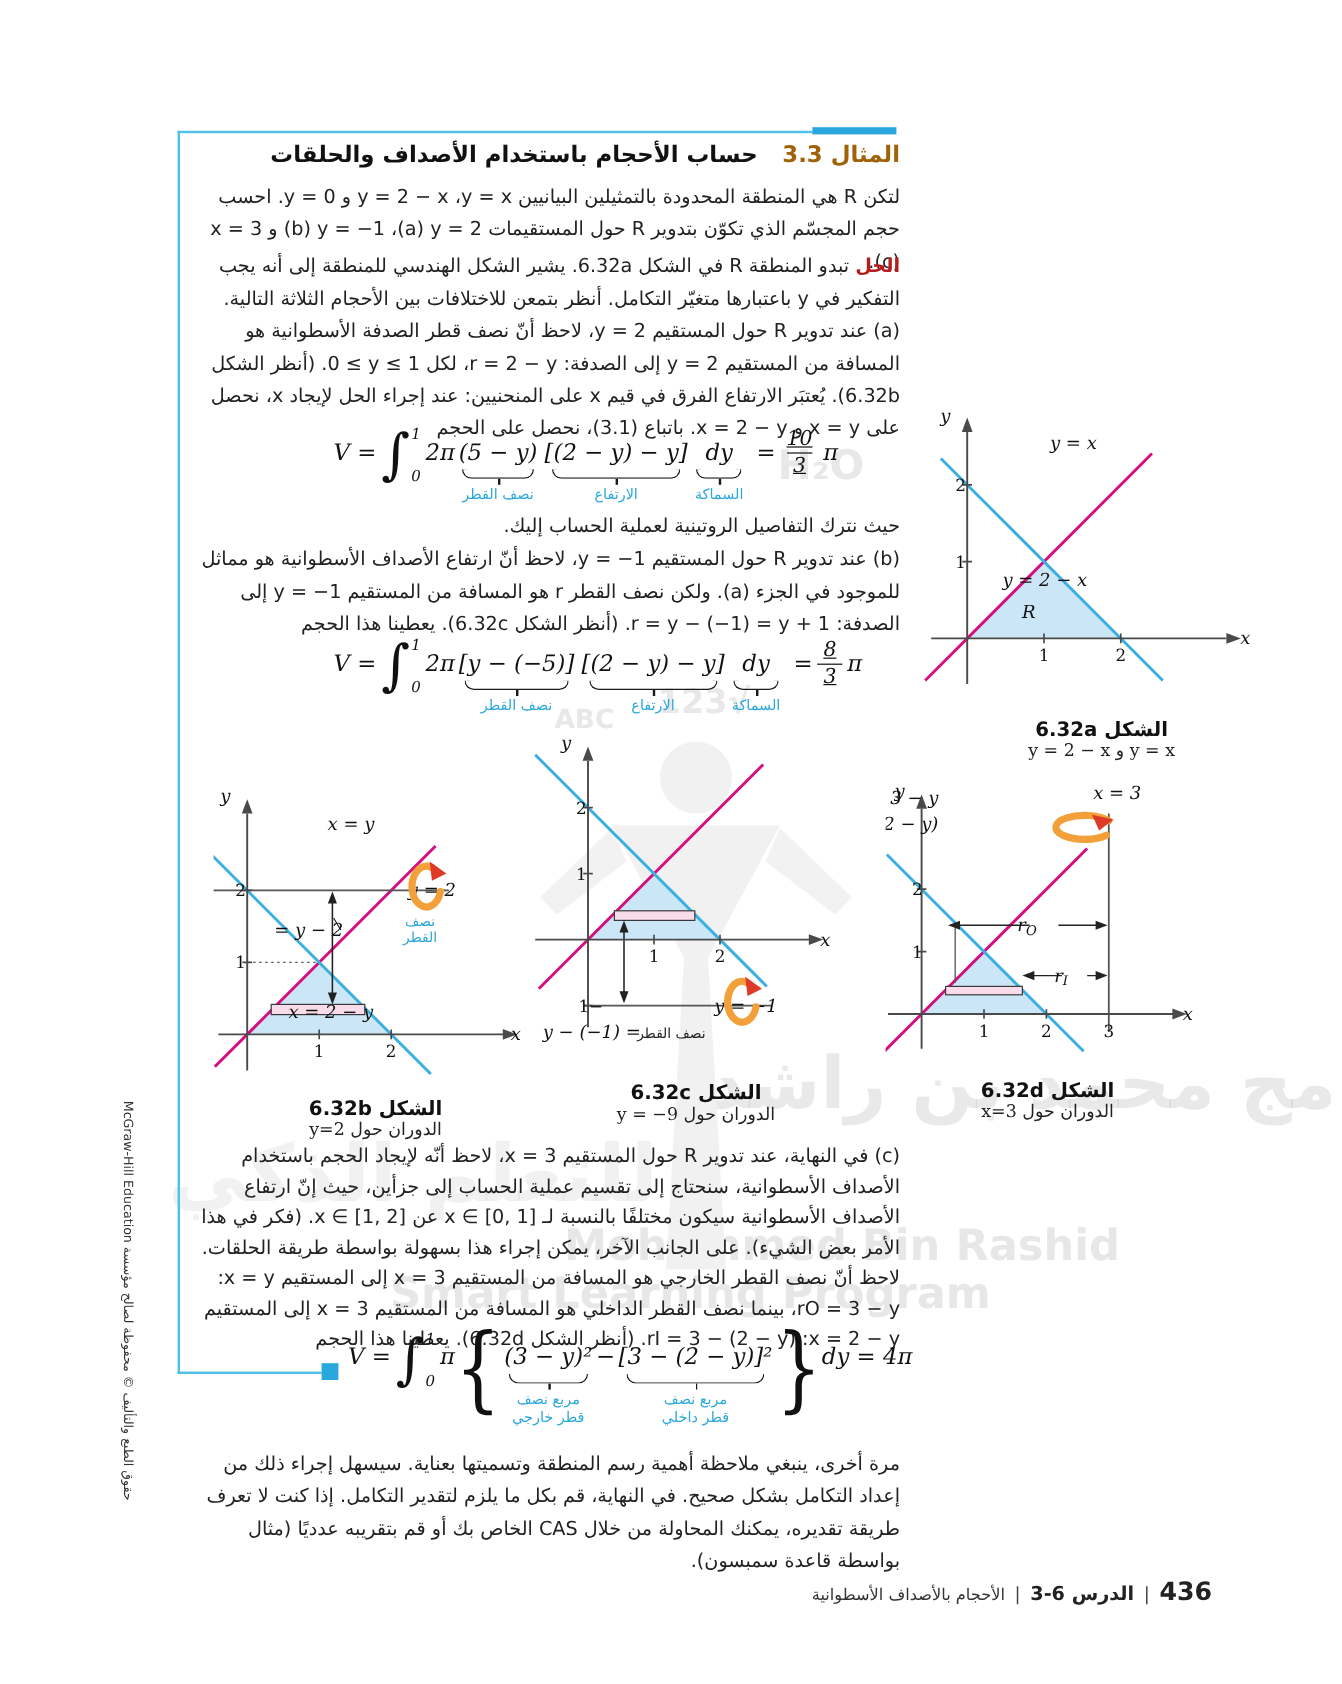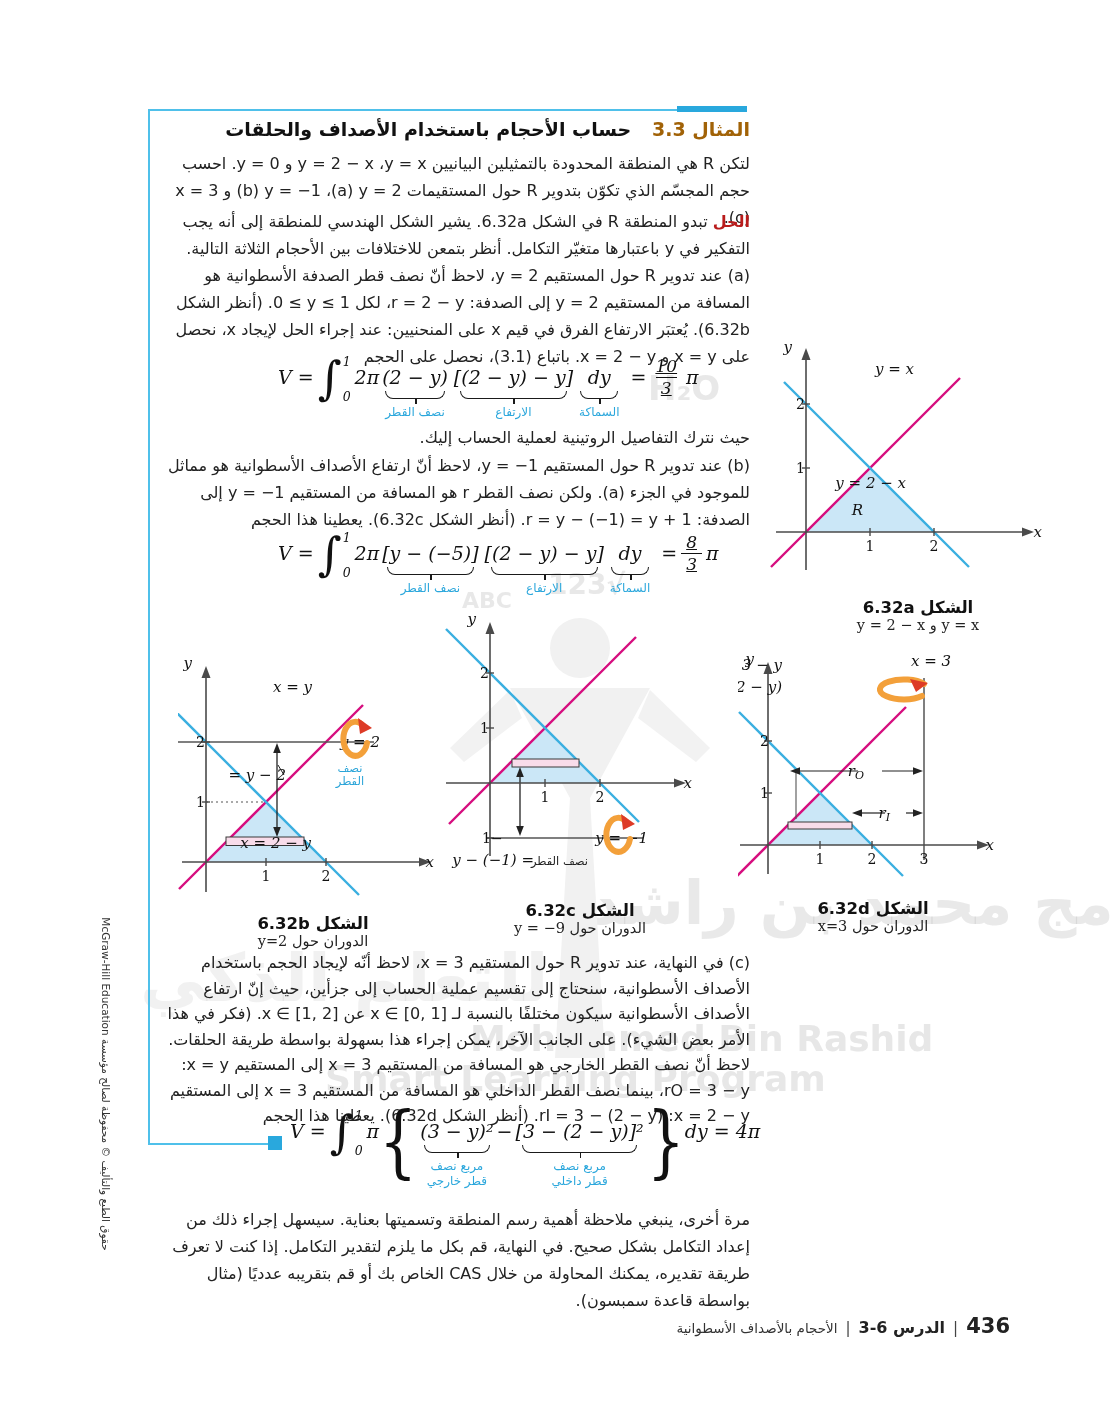--- a/index.html
+++ b/index.html
@@ -107,21 +107,21 @@
   <span class="t">V =</span>
   <span class="intg">
     <span class="int-sign">∫</span>
     <span class="lims">
         <i>1</i>
         <i>0</i>
       </span>
   </span>
   <span class="t">2π</span>
   <span class="bgrp">
-    <span>(2 − y)</span>
+    <span>(5 − y)</span>
     <span class="ub"></span>
     <span class="blab">نصف القطر</span>
   </span>
   <span class="bgrp">
     <span>[(2 − y) − y]</span>
     <span class="ub"></span>
     <span class="blab">الارتفاع</span>
   </span>
   <span class="bgrp">
     <span>dy</span>

